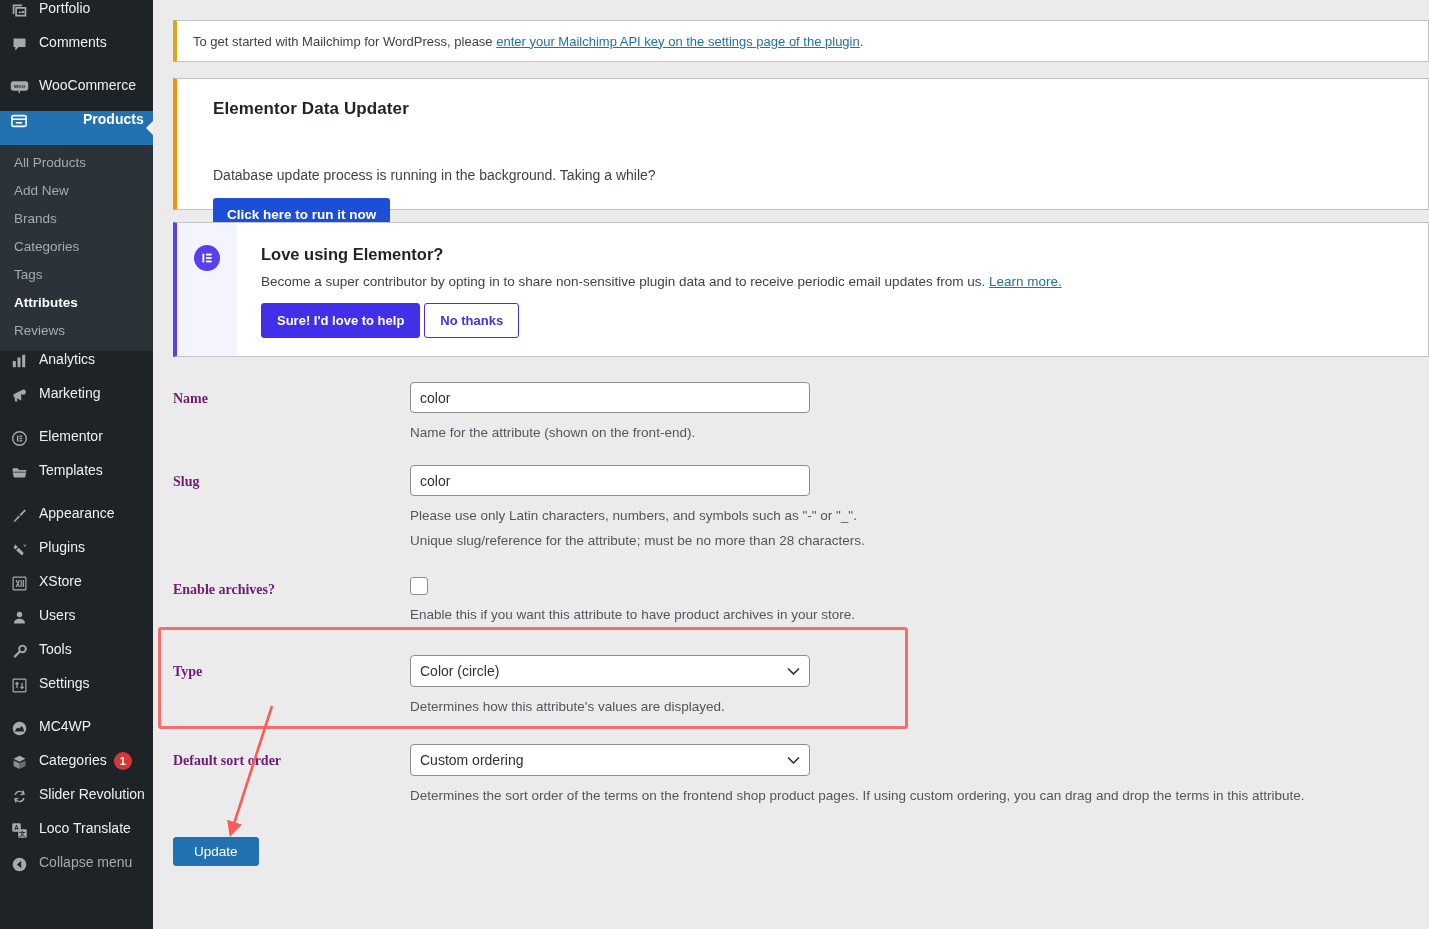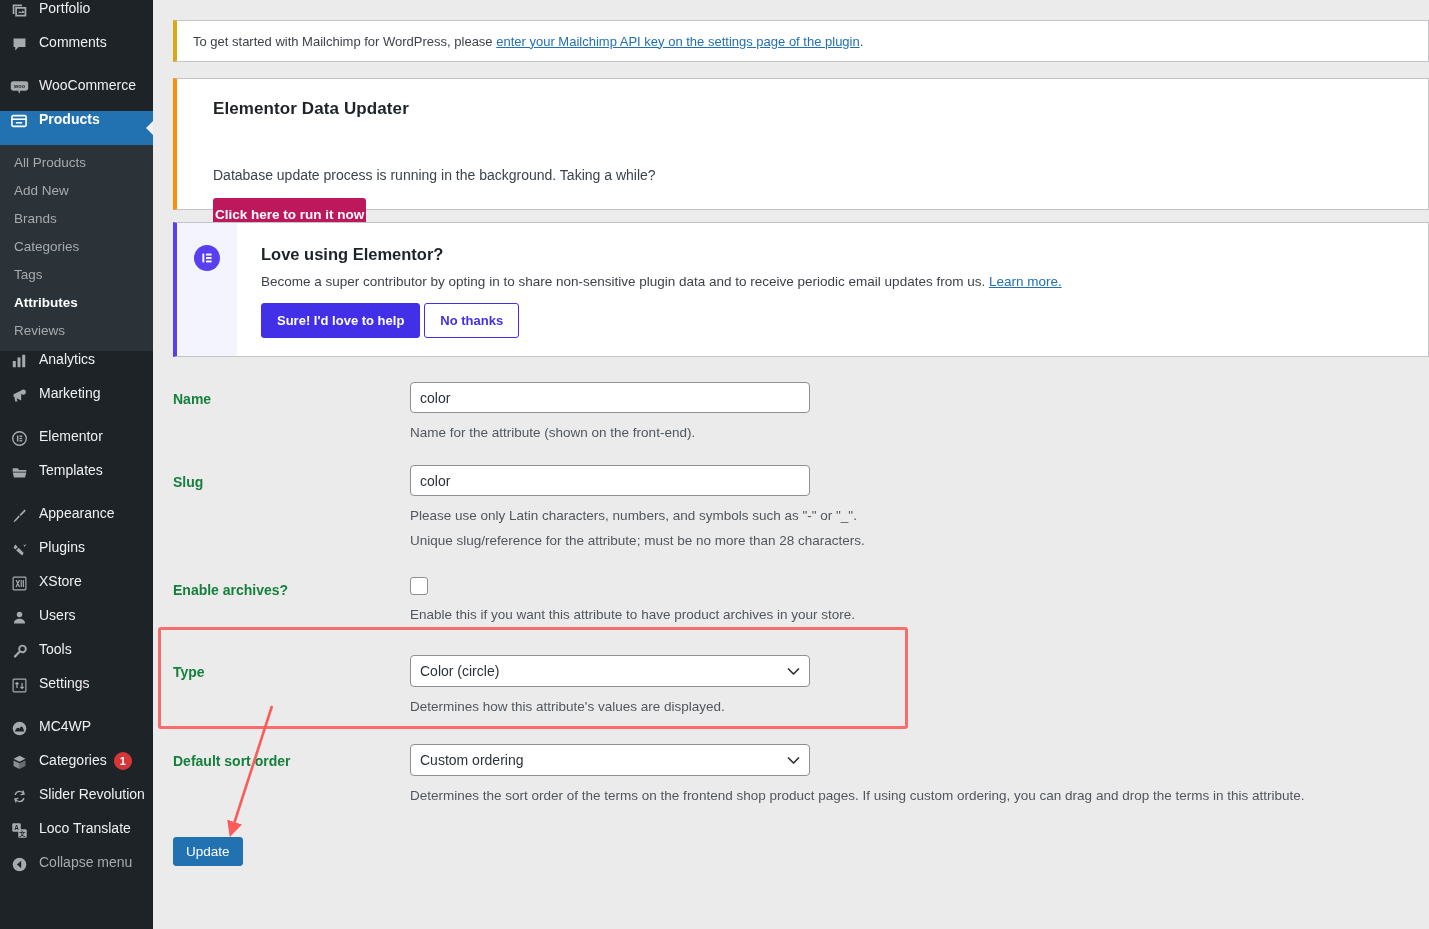--- a/index.html
+++ b/index.html
@@ -28,21 +28,21 @@
     cursor: pointer;
   }
   .menu-item .ico {
     width: 30px; height: 20px;
     display: flex; align-items: center; justify-content: center;
     flex: 0 0 30px;
     color: #a7aaad;
   }
   .menu-item .lbl { padding-left: 5px; white-space: nowrap; }
   .menu-item.current {
-    background: #2271b1; color: #fff; font-weight: 600;
+    background: #2271b1; color: #fff; font-weight: 600; gap: 44px;
   }
   .menu-item.current .ico { color: #fff; }
   .menu-item.current::after {
     content: "";
     position: absolute; right: -1px; top: 50%;
     transform: translateY(-50%);
     border-style: solid;
     border-width: 8px 8px 8px 0;
     border-color: transparent #f0f0f1 transparent transparent;
   }
@@ -103,26 +103,26 @@
   }
   .notice-elementor-updater h2 {
     font-size: 17px; font-weight: 700; color: #1d2327;
     margin-bottom: 11px; letter-spacing: .1px;
   }
   .notice-elementor-updater p {
     font-size: 14px; color: #3c434a; margin-bottom: 15px; margin-top: 48px;
   }
   .btn-blue {
     display: inline-block;
-    background: #be185d;
+    background: #1d4ed8;
     color: #fff;
     border: 0;
     border-radius: 3px;
     font-size: 13.5px; font-weight: 700;
-    padding: 9px 2px;
+    padding: 9px 14px;
     cursor: pointer;
     font-family: "Liberation Sans", sans-serif;
   }
 
   .notice-elementor-love {
     top: 222px; height: 135px;
     border-left-color: #5a3ff0;
     display: flex;
     padding: 0;
   }
@@ -162,22 +162,23 @@
     font-size: 13px; font-weight: 700;
     padding: 9px 15px; cursor: pointer;
     font-family: "Liberation Sans", sans-serif;
   }
 
   
   .formwrap { position: absolute; top: 382px; left: 20px; right: 0; }
   .frow { display: flex; margin-bottom: 23px; }
   .flabel {
     width: 237px; flex: 0 0 237px;
-    font-size: 14px; font-weight: 700; color: #15803d;
+    font-size: 14px; font-weight: 700; color: #701a75;
     padding-top: 9px;
+    font-family: Liberation Serif, serif;
   }
   .ffield { flex: 1 1 auto; }
   .txtinput {
     width: 400px; height: 31px;
     border: 1px solid #8c8f94;
     border-radius: 4px;
     background: #fff;
     font-size: 14px; color: #2c3338;
     padding: 8px 9px;
     font-family: "Liberation Sans", sans-serif;
@@ -210,21 +211,21 @@
     background: #fff;
     display: block;
     cursor: pointer;
     margin-top: 4px;
   }
   .btn-update {
     background: #2271b1; color: #fff;
     border: 1px solid #2271b1;
     border-radius: 3px;
     font-size: 13.5px;
-    padding: 6px 12px;
+    padding: 6px 20px;
     cursor: pointer;
     font-family: "Liberation Sans", sans-serif;
   }
 
   
   .anno-box {
     position: absolute;
     left: 158px; top: 627px;
     width: 750px; height: 102px;
     border: 3px solid #f96c6c;

